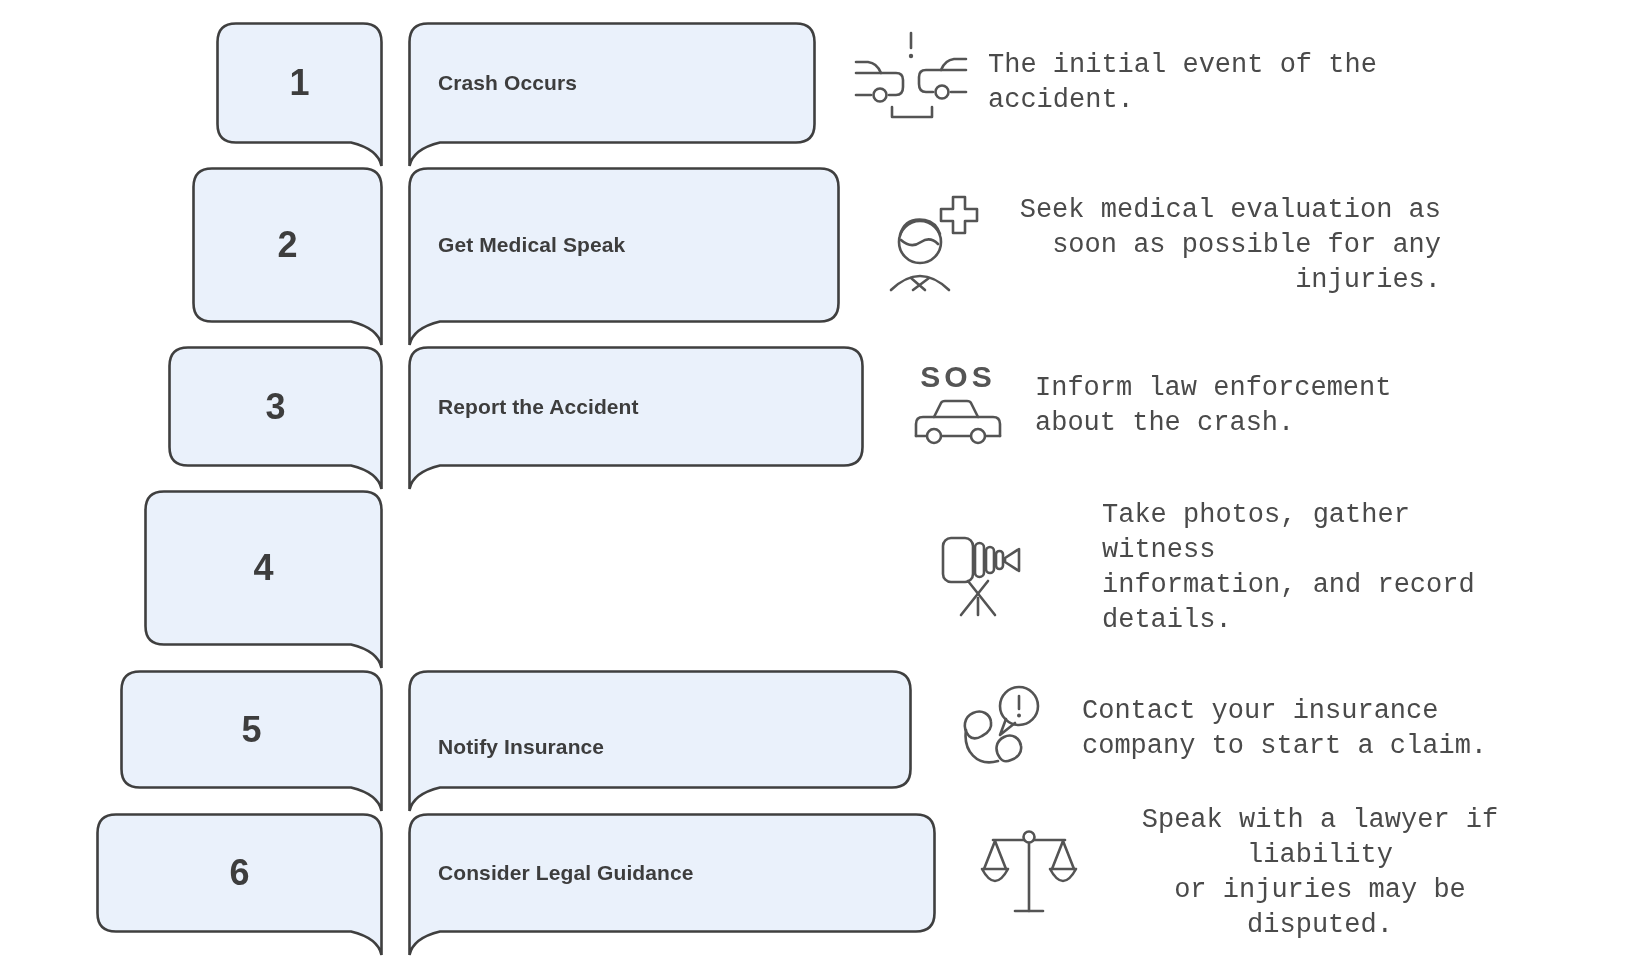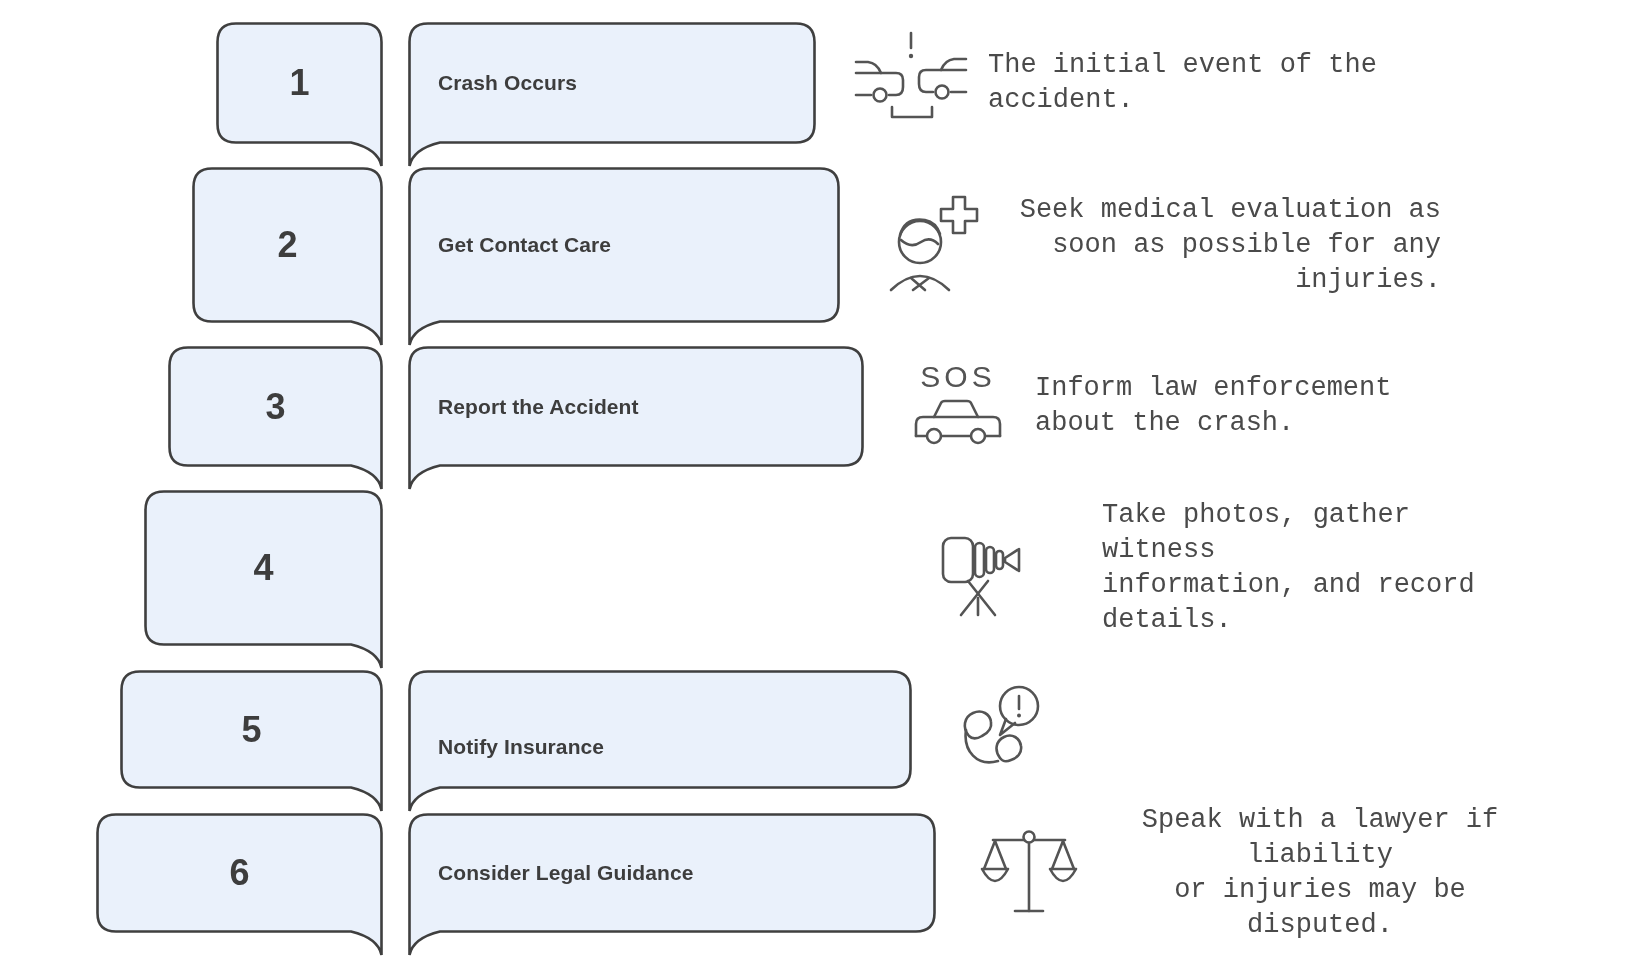--- a/index.html
+++ b/index.html
@@ -13,21 +13,21 @@
   .numbox .num{
     position:absolute;left:0;top:0;width:100%;height:100%;
     display:flex;align-items:center;justify-content:center;
     font-size:36px;font-weight:bold;color:var(--text-dark);
   }
   .labelbox .lbl{
     position:absolute;left:30px;top:50%;transform:translateY(-50%);
     font-size:21px;font-weight:bold;color:var(--text-dark);letter-spacing:0.1px;
     white-space:nowrap;
   }
-  .icon{position:absolute;width:110px;height:102px;}
+  .icon{position:absolute;width:110px;height:102px;font-weight:bold;}
   .icon svg{display:block;overflow:visible;}
   .icon .stroke{fill:none;stroke:var(--icon);stroke-width:2.6;stroke-linecap:round;stroke-linejoin:round;}
   .icon text{font-family:"Liberation Sans", sans-serif;}
   .desc{
     position:absolute;transform:translateY(-50%);
     font-size:27px;line-height:35px;color:var(--text-desc);
     white-space:pre-line;width:430px;font-family:Liberation Mono, monospace;
   }
 </style>
 </head>
@@ -70,21 +70,21 @@
   <div class="bubble numbox" style="left:192px;top:167px;width:191px;height:156px;">
       <svg width="191" height="180" viewBox="0 0 191 180">
         <path d="M 20 1.5 L 171 1.5 Q 189.5 1.5 189.5 20 L 189.5 178 Q 186 161 159 154.5 L 20 154.5 Q 1.5 154.5 1.5 136 L 1.5 20 Q 1.5 1.5 20 1.5 Z"></path>
       </svg>
     <span class="num">2</span>
   </div>
   <div class="bubble labelbox" style="left:408px;top:167px;width:432px;height:156px;">
       <svg width="432" height="180" viewBox="0 0 432 180">
         <path d="M 20 1.5 L 412 1.5 Q 430.5 1.5 430.5 20 L 430.5 136 Q 430.5 154.5 412 154.5 L 32 154.5 Q 5 161 1.5 178 L 1.5 20 Q 1.5 1.5 20 1.5 Z"></path>
       </svg>
-    <span class="lbl">Get Contact Care</span>
+    <span class="lbl">Get Medical Speak</span>
   </div>
   <div class="icon" style="left:884px;top:194px;">
     <svg width="100" height="102" viewBox="0 0 100 102">
       <g class="stroke">
         <path d="M69 3 H81 V15 H93 V27 H81 V39 H69 V27 H57 V15 H69 Z"></path>
         <circle cx="36" cy="48" r="21"></circle>
         <path d="M16 41 Q21 23 41 26 Q52 28 56 40"></path>
         <path d="M17 46 Q27 55 37 48 Q46 42 54 50"></path>
         <path d="M7 96 Q36 68 65 96"></path>
         <path d="M27 84 L41 96"></path>
@@ -167,20 +167,22 @@
         <circle cx="64" cy="27" r="19"></circle>
         <path d="M51 40 L45 56 L60 44"></path>
         <path d="M64 17 V30"></path>
         <path d="M14 57 C7 49 9 38 18 34 C27 30 35 35 36 43 C37 49 33 54 27 57 C22 60 17 60 14 57 Z"></path>
         <path d="M45 79 C39 71 41 62 49 58 C57 54 65 59 66 67 C67 73 63 79 56 81 C51 83 48 83 45 79 Z"></path>
         <path d="M11 51 C8 72 22 88 43 82"></path>
       </g>
       <circle cx="64" cy="36.5" r="2" fill="var(--icon)"></circle>
     </svg>
   </div>
+  <div class="desc" style="left:1082px;top:729px;">Contact your insurance
+company to start a claim.</div>
 
   <div class="bubble numbox" style="left:96px;top:813px;width:287px;height:120px;">
       <svg width="287" height="144" viewBox="0 0 287 144">
         <path d="M 20 1.5 L 267 1.5 Q 285.5 1.5 285.5 20 L 285.5 142 Q 282 125 255 118.5 L 20 118.5 Q 1.5 118.5 1.5 100 L 1.5 20 Q 1.5 1.5 20 1.5 Z"></path>
       </svg>
     <span class="num">6</span>
   </div>
   <div class="bubble labelbox" style="left:408px;top:813px;width:484px;height:120px;">
       <svg width="528" height="144" viewBox="0 0 528 144">
         <path d="M 20 1.5 L 508 1.5 Q 526.5 1.5 526.5 20 L 526.5 100 Q 526.5 118.5 508 118.5 L 32 118.5 Q 5 125 1.5 142 L 1.5 20 Q 1.5 1.5 20 1.5 Z"></path>

